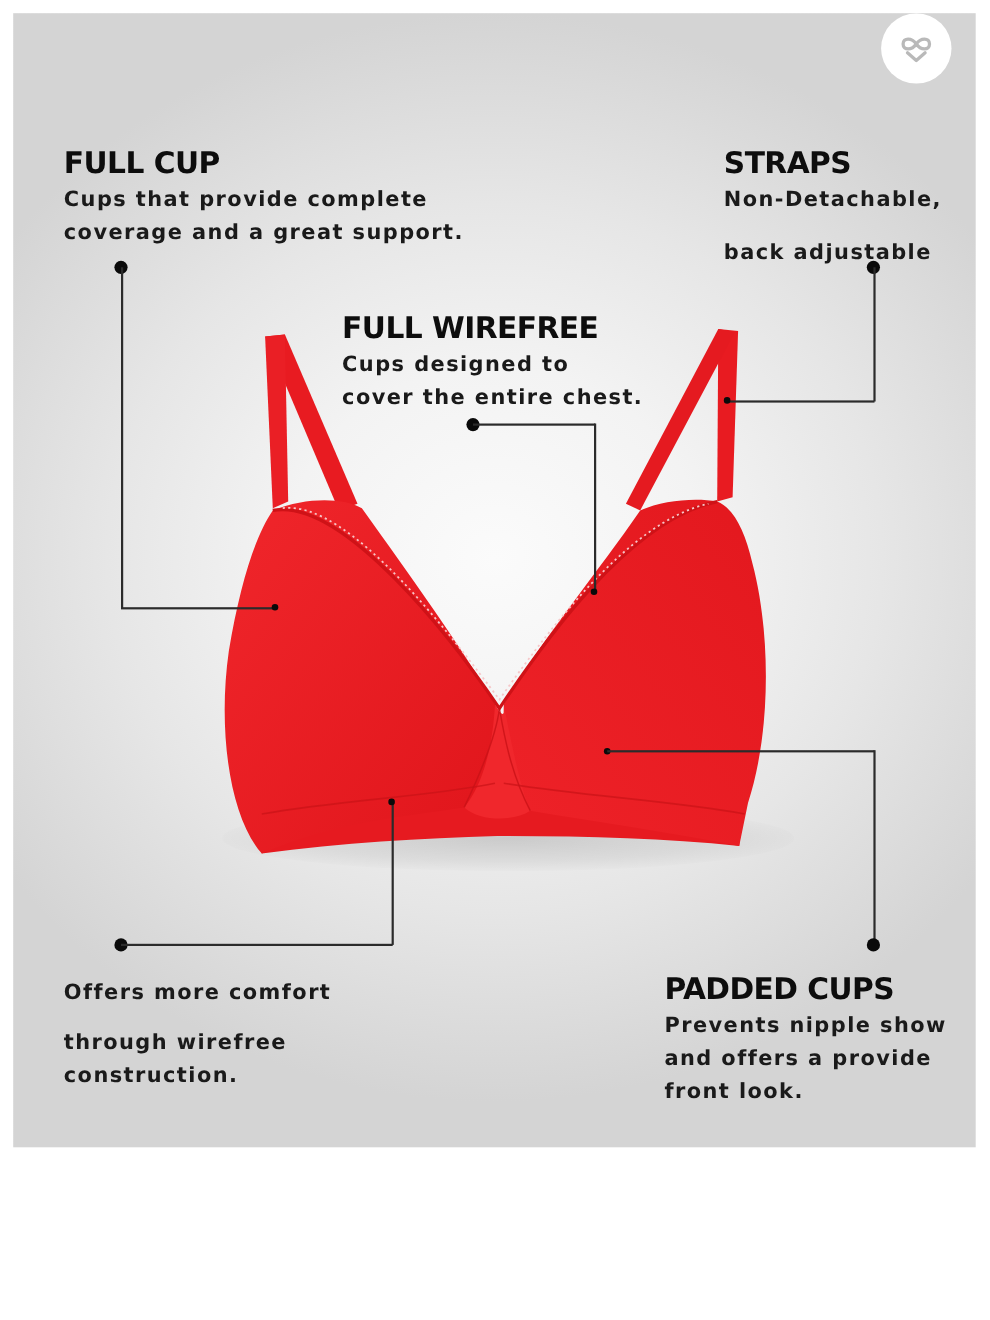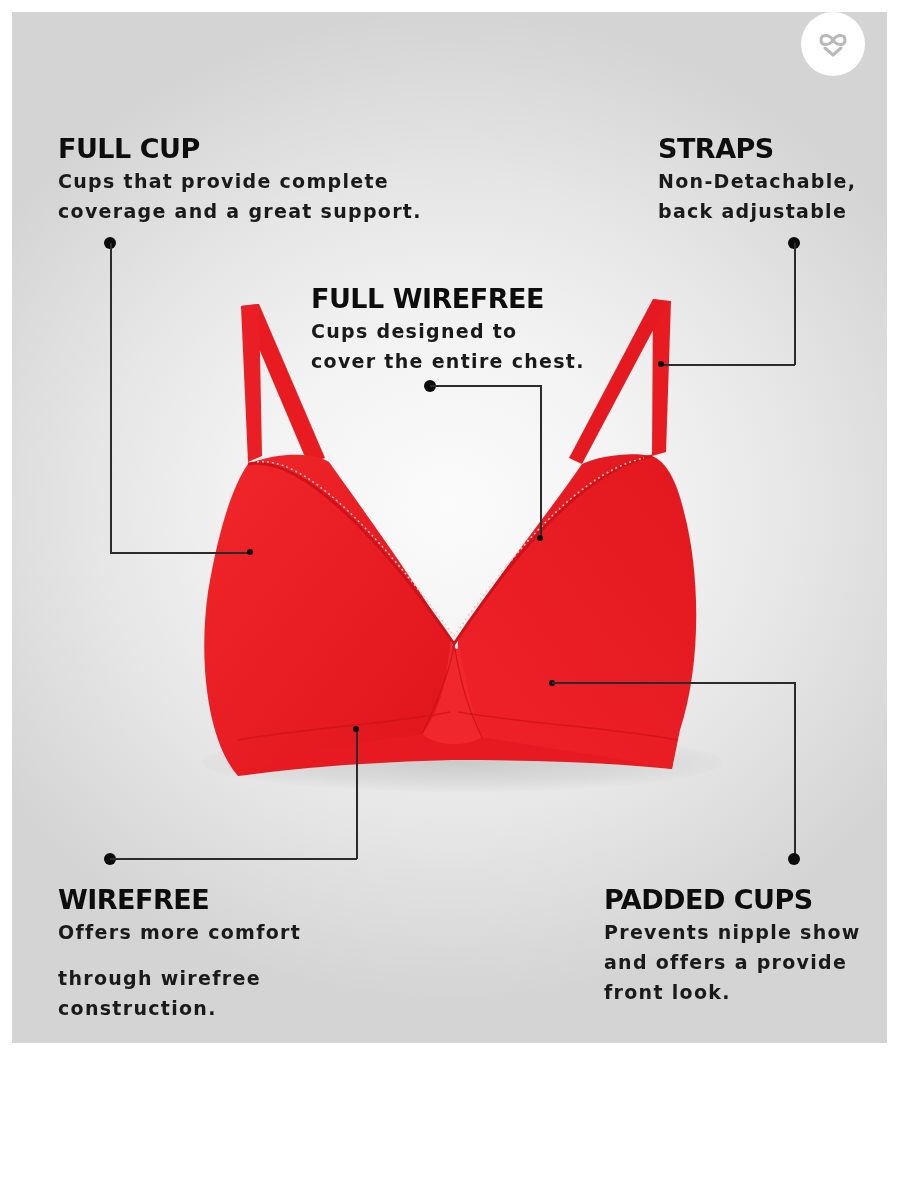--- a/index.html
+++ b/index.html
@@ -95,39 +95,38 @@
     <div class="desc" style="margin-top:0">coverage and a great support.</div>
   </div>
   <div class="dot-lg" style="left:92px; top:225px;"></div>
   <div class="vline" style="left:98px; top:231px; height:310px;"></div>
   <div class="hline" style="left:98px; top:540px; width:140px;"></div>
   <div class="dot-sm" style="left:235px; top:537px;"></div>
 
   <div class="feature" style="left:646px; top:122px;">
     <div class="title">STRAPS</div>
     <div class="desc">Non-Detachable,</div>
-    <div class="desc" style="margin-top:0">back adjustable</div>
+    <div class="desc" style="margin-top:18px">back adjustable</div>
   </div>
   <div class="dot-lg" style="left:776px; top:225px;"></div>
   <div class="vline" style="left:782px; top:231px; height:122px;"></div>
   <div class="hline" style="left:650px; top:352px; width:133px;"></div>
   <div class="dot-sm" style="left:646px; top:349px;"></div>
 
   <div class="feature" style="left:299px; top:272px;">
     <div class="title">FULL WIREFREE</div>
     <div class="desc">Cups designed to</div>
     <div class="desc" style="margin-top:0">cover the entire chest.</div>
   </div>
   <div class="dot-lg" style="left:412px; top:368px;"></div>
   <div class="hline" style="left:418px; top:373px; width:111px;"></div>
   <div class="vline" style="left:528px; top:373px; height:153px;"></div>
   <div class="dot-sm" style="left:525px; top:523px;"></div>
 
   <div class="feature" style="left:46px; top:873px;">
-    <div class="title">WIREFREE</div>
     <div class="desc">Offers more comfort</div>
     <div class="desc" style="margin-top:16px">through wirefree</div>
     <div class="desc" style="margin-top:0">construction.</div>
   </div>
   <div class="dot-lg" style="left:92px; top:841px;"></div>
   <div class="hline" style="left:98px; top:846px; width:247px;"></div>
   <div class="vline" style="left:344px; top:717px; height:130px;"></div>
   <div class="dot-sm" style="left:341px; top:714px;"></div>
 
   <div class="feature" style="left:592px; top:873px;">

